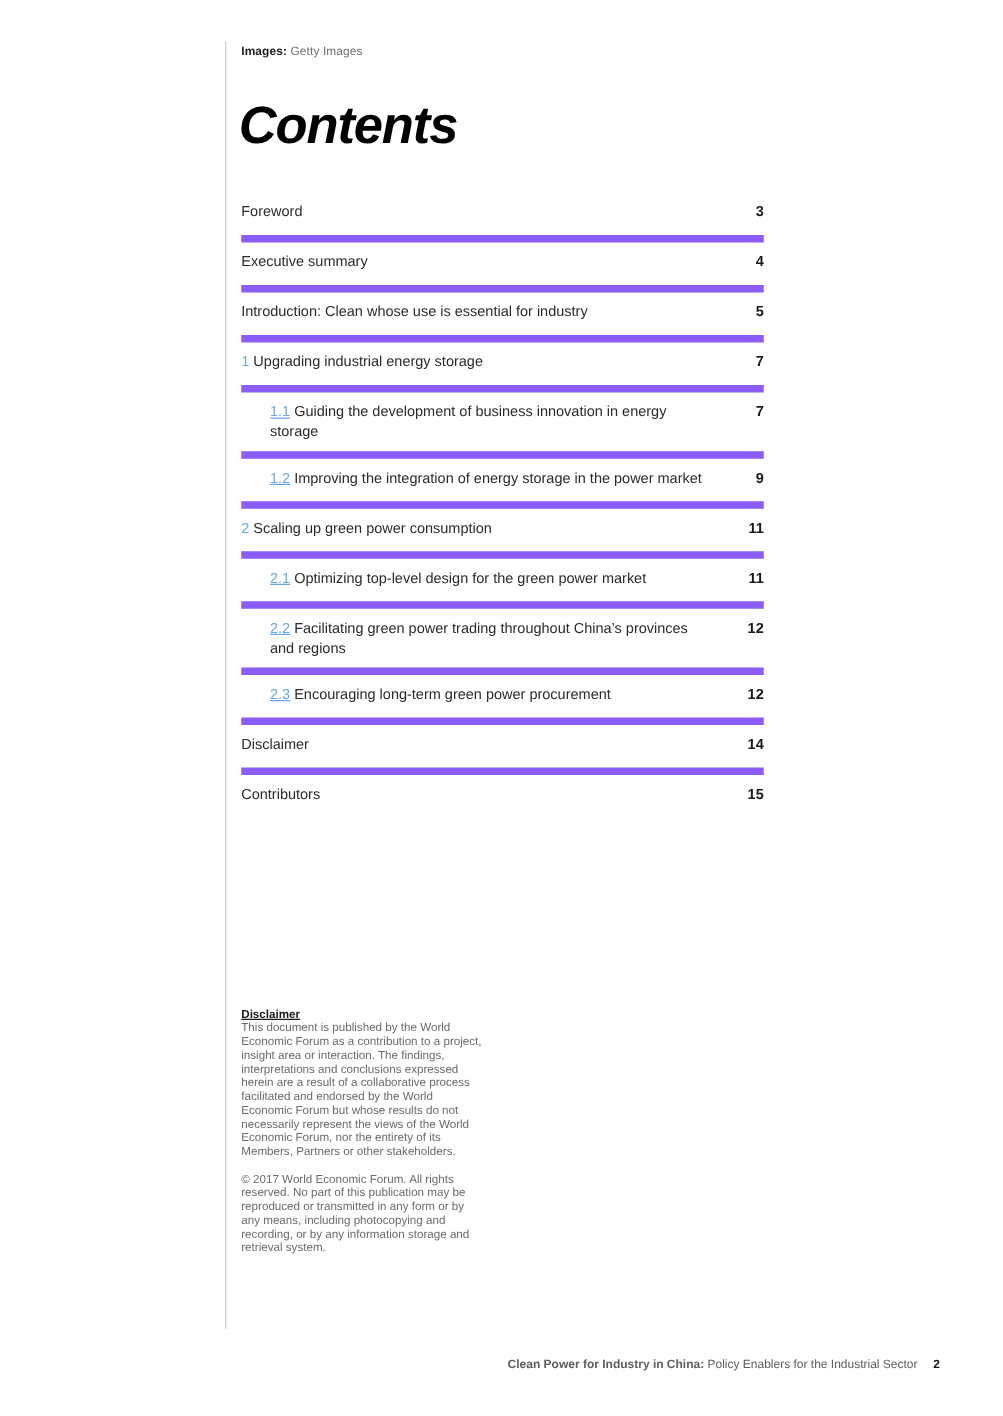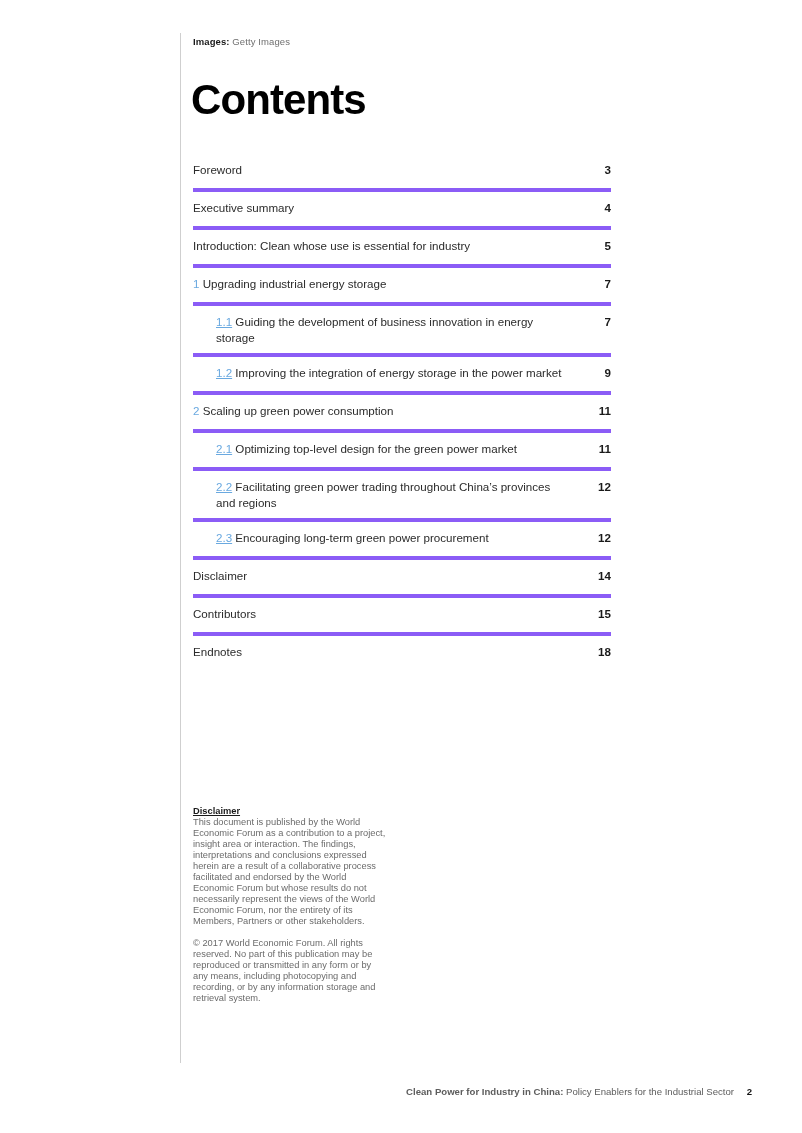--- a/index.html
+++ b/index.html
@@ -44,33 +44,34 @@
     font-weight: bold;
   }
   .title {
     position: absolute;
     left: 191px;
     top: 76px;
     font-size: 42px;
     font-weight: bold;
     letter-spacing: -0.9px;
     color: #000000;
+    font-style: italic;
   }
   .toc {
     position: absolute;
     left: 193px;
     top: 154px;
     width: 418px;
   }
   .toc-row {
     position: relative;
     display: flex;
     align-items: flex-start;
     justify-content: space-between;
-    border-top: 4px solid #8b5cf6;
+    border-top: 6px solid #8b5cf6;
     padding: 8px 0 8px 0;
     min-height: 18px;
   }
   .toc-row.first { border-top: none; }
   .toc-label {
     font-size: 11.6px;
     line-height: 15.5px;
     color: #2b2b2b;
     max-width: 370px;
   }
@@ -211,24 +212,20 @@
     <div class="toc-row level1 plain">
       <div class="toc-label">Disclaimer</div>
       <div class="toc-page">14</div>
     </div>
 
     <div class="toc-row level1 plain">
       <div class="toc-label">Contributors</div>
       <div class="toc-page">15</div>
     </div>
 
-    <div class="toc-row level1 plain">
-      <div class="toc-label">Endnotes</div>
-      <div class="toc-page">18</div>
-    </div>
 
   </div>
 
   <div class="disclaimer">
     <h4>Disclaimer</h4>
     <p>This document is published by the World Economic Forum as a contribution to a project, insight area or interaction. The findings, interpretations and conclusions expressed herein are a result of a collaborative process facilitated and endorsed by the World Economic Forum but whose results do not necessarily represent the views of the World Economic Forum, nor the entirety of its Members, Partners or other stakeholders.</p>
     <p class="second">© 2017 World Economic Forum. All rights reserved. No part of this publication may be reproduced or transmitted in any form or by any means, including photocopying and recording, or by any information storage and retrieval system.</p>
   </div>
 
   <div class="footer">

